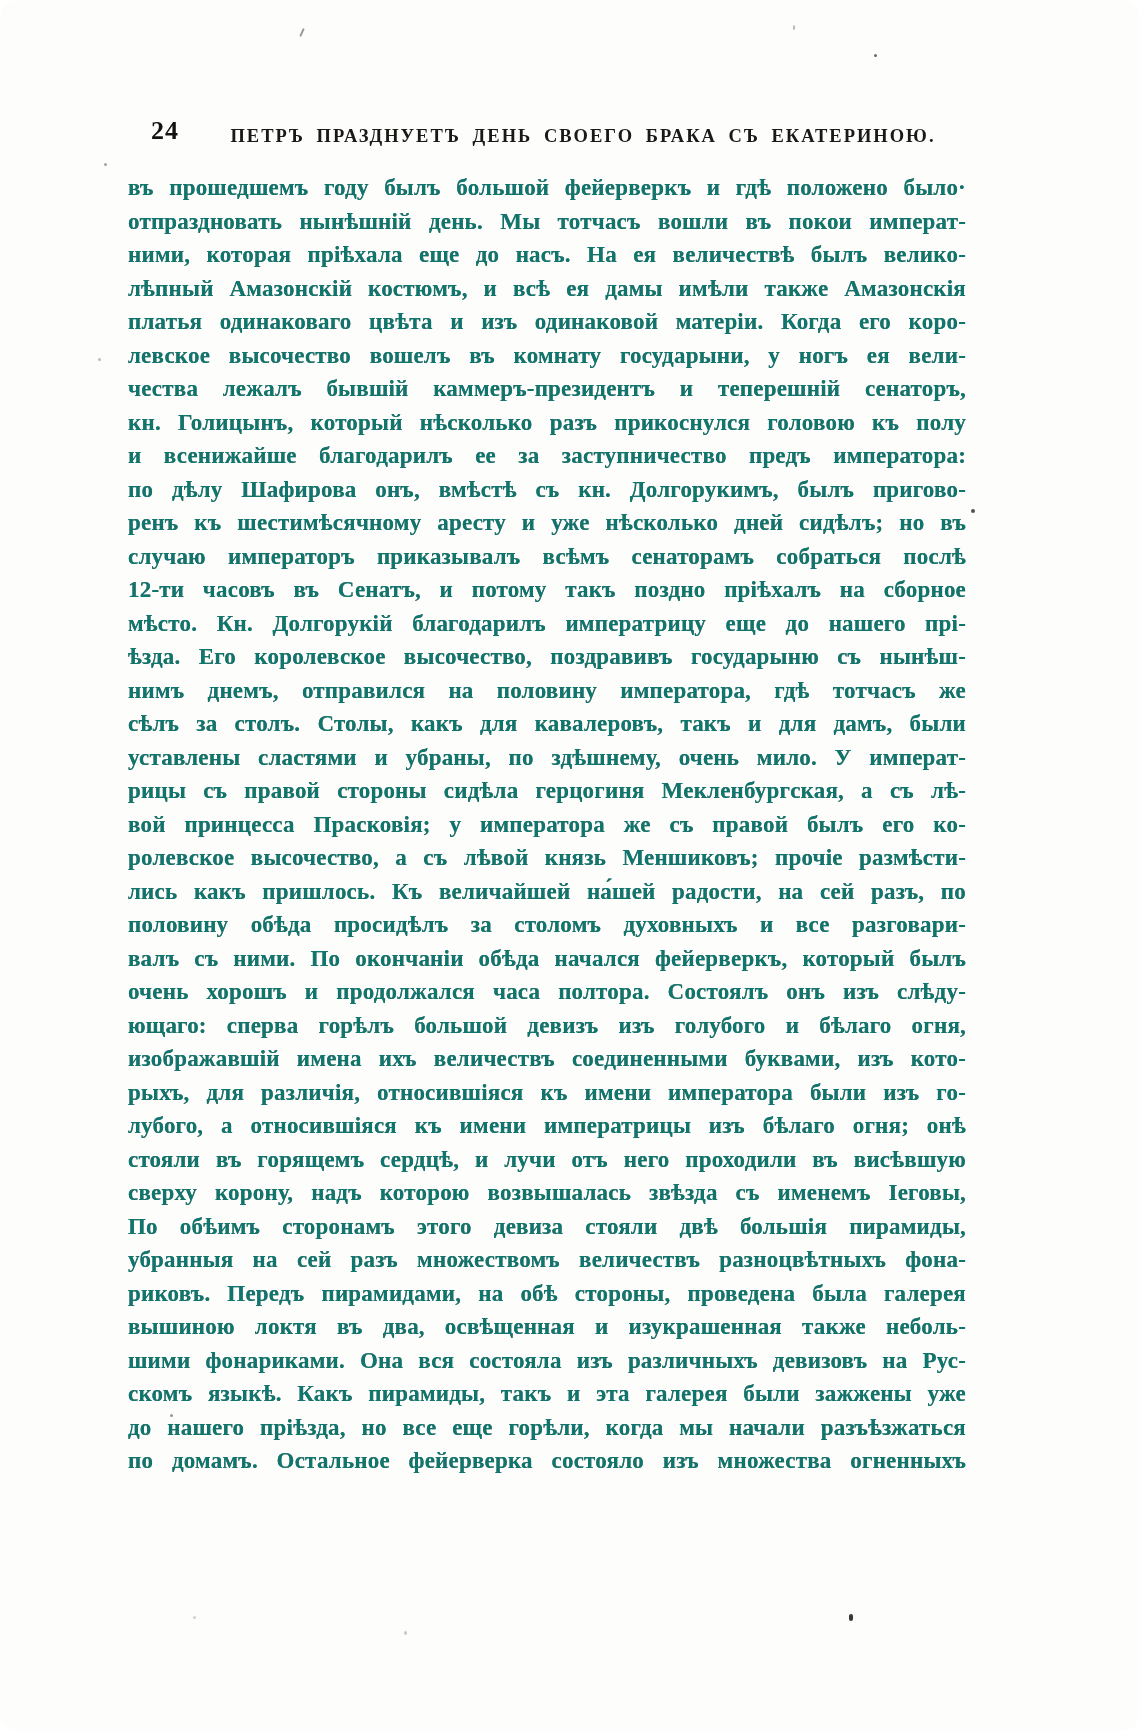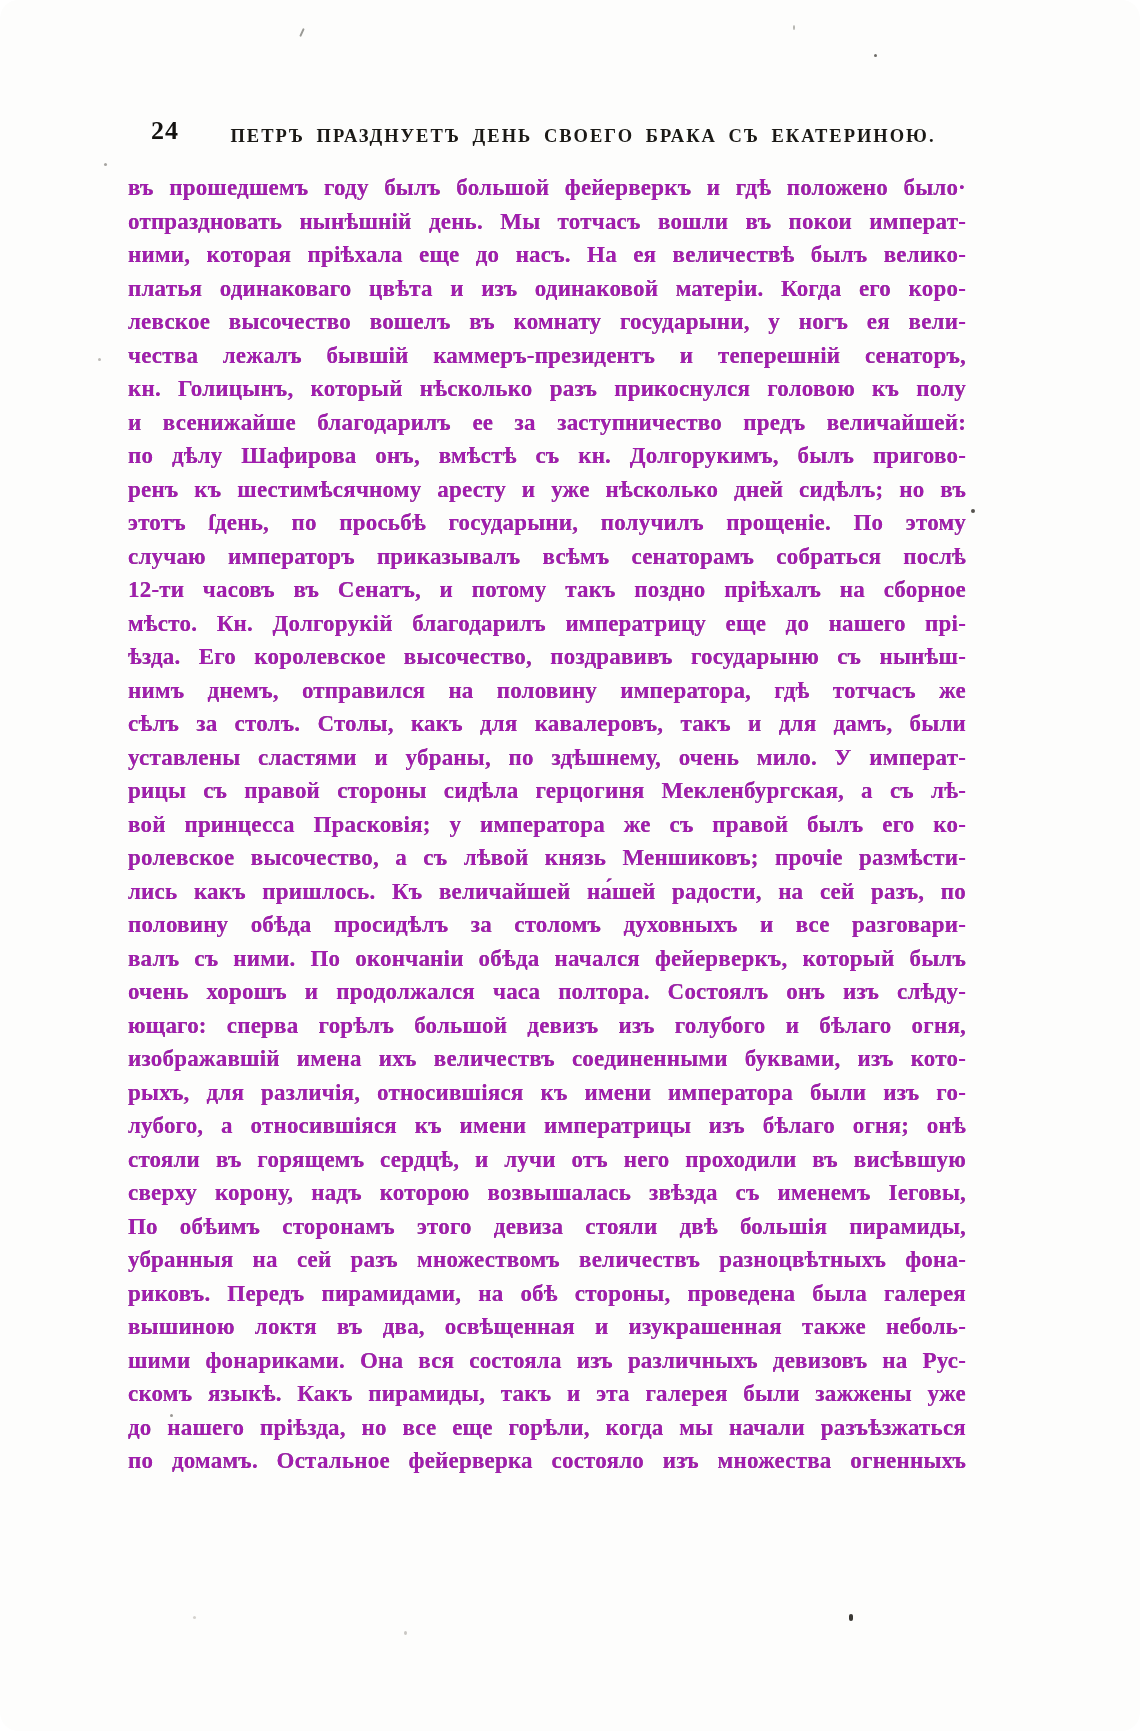--- a/index.html
+++ b/index.html
@@ -41,21 +41,21 @@
   }
   .body-text {
     position: absolute;
     left: 128px;
     top: 171px;
     width: 838px;
     font-size: 23px;
     font-weight: 700;
     line-height: 33.5px;
     letter-spacing: 0.2px;
-    color: #a21caf;
+    color: #0f766e;
     text-shadow: 0 0 0.5px rgba(20,18,15,0.55);
   }
   .text-line {
     text-align: justify;
     text-align-last: justify;
     -moz-text-align-last: justify;
     white-space: normal;
     height: 33.5px;
     overflow: visible;
   }
@@ -77,36 +77,36 @@
   <div class="running-title">ПЕТРЪ ПРАЗДНУЕТЪ ДЕНЬ СВОЕГО БРАКА СЪ ЕКАТЕРИНОЮ.</div>
 
   <div class="body-text">
 
       <div class="text-line">въ прошедшемъ году былъ большой фейерверкъ и гдѣ положено было·</div>
 
       <div class="text-line">отпраздновать нынѣшній день. Мы тотчасъ вошли въ покои императ-</div>
 
       <div class="text-line">ними, которая пріѣхала еще до насъ. На ея величествѣ былъ велико-</div>
 
+      <div class="text-line">лѣпный Амазонскій костюмъ, и всѣ ея дамы имѣли также Амазонскія</div>
 
       <div class="text-line">платья одинаковаго цвѣта и изъ одинаковой матеріи. Когда его коро-</div>
 
       <div class="text-line">левское высочество вошелъ въ комнату государыни, у ногъ ея вели-</div>
 
       <div class="text-line">чества лежалъ бывшій каммеръ-президентъ и теперешній сенаторъ,</div>
 
       <div class="text-line">кн. Голицынъ, который нѣсколько разъ прикоснулся головою къ полу</div>
 
-      <div class="text-line">и всенижайше благодарилъ ее за заступничество предъ величайшей:</div>
+      <div class="text-line">и всенижайше благодарилъ ее за заступничество предъ императора:</div>
 
       <div class="text-line">по дѣлу Шафирова онъ, вмѣстѣ съ кн. Долгорукимъ, былъ пригово-</div>
 
       <div class="text-line">ренъ къ шестимѣсячному аресту и уже нѣсколько дней сидѣлъ; но въ</div>
 
-      <div class="text-line">этотъ ſдень, по просьбѣ государыни, получилъ прощеніе. По этому</div>
 
       <div class="text-line">случаю императоръ приказывалъ всѣмъ сенаторамъ собраться послѣ</div>
 
       <div class="text-line">12-ти часовъ въ Сенатъ, и потому такъ поздно пріѣхалъ на сборное</div>
 
       <div class="text-line">мѣсто. Кн. Долгорукій благодарилъ императрицу еще до нашего прі-</div>
 
       <div class="text-line">ѣзда. Его королевское высочество, поздравивъ государыню съ нынѣш-</div>
 
       <div class="text-line">нимъ днемъ, отправился на половину императора, гдѣ тотчасъ же</div>

